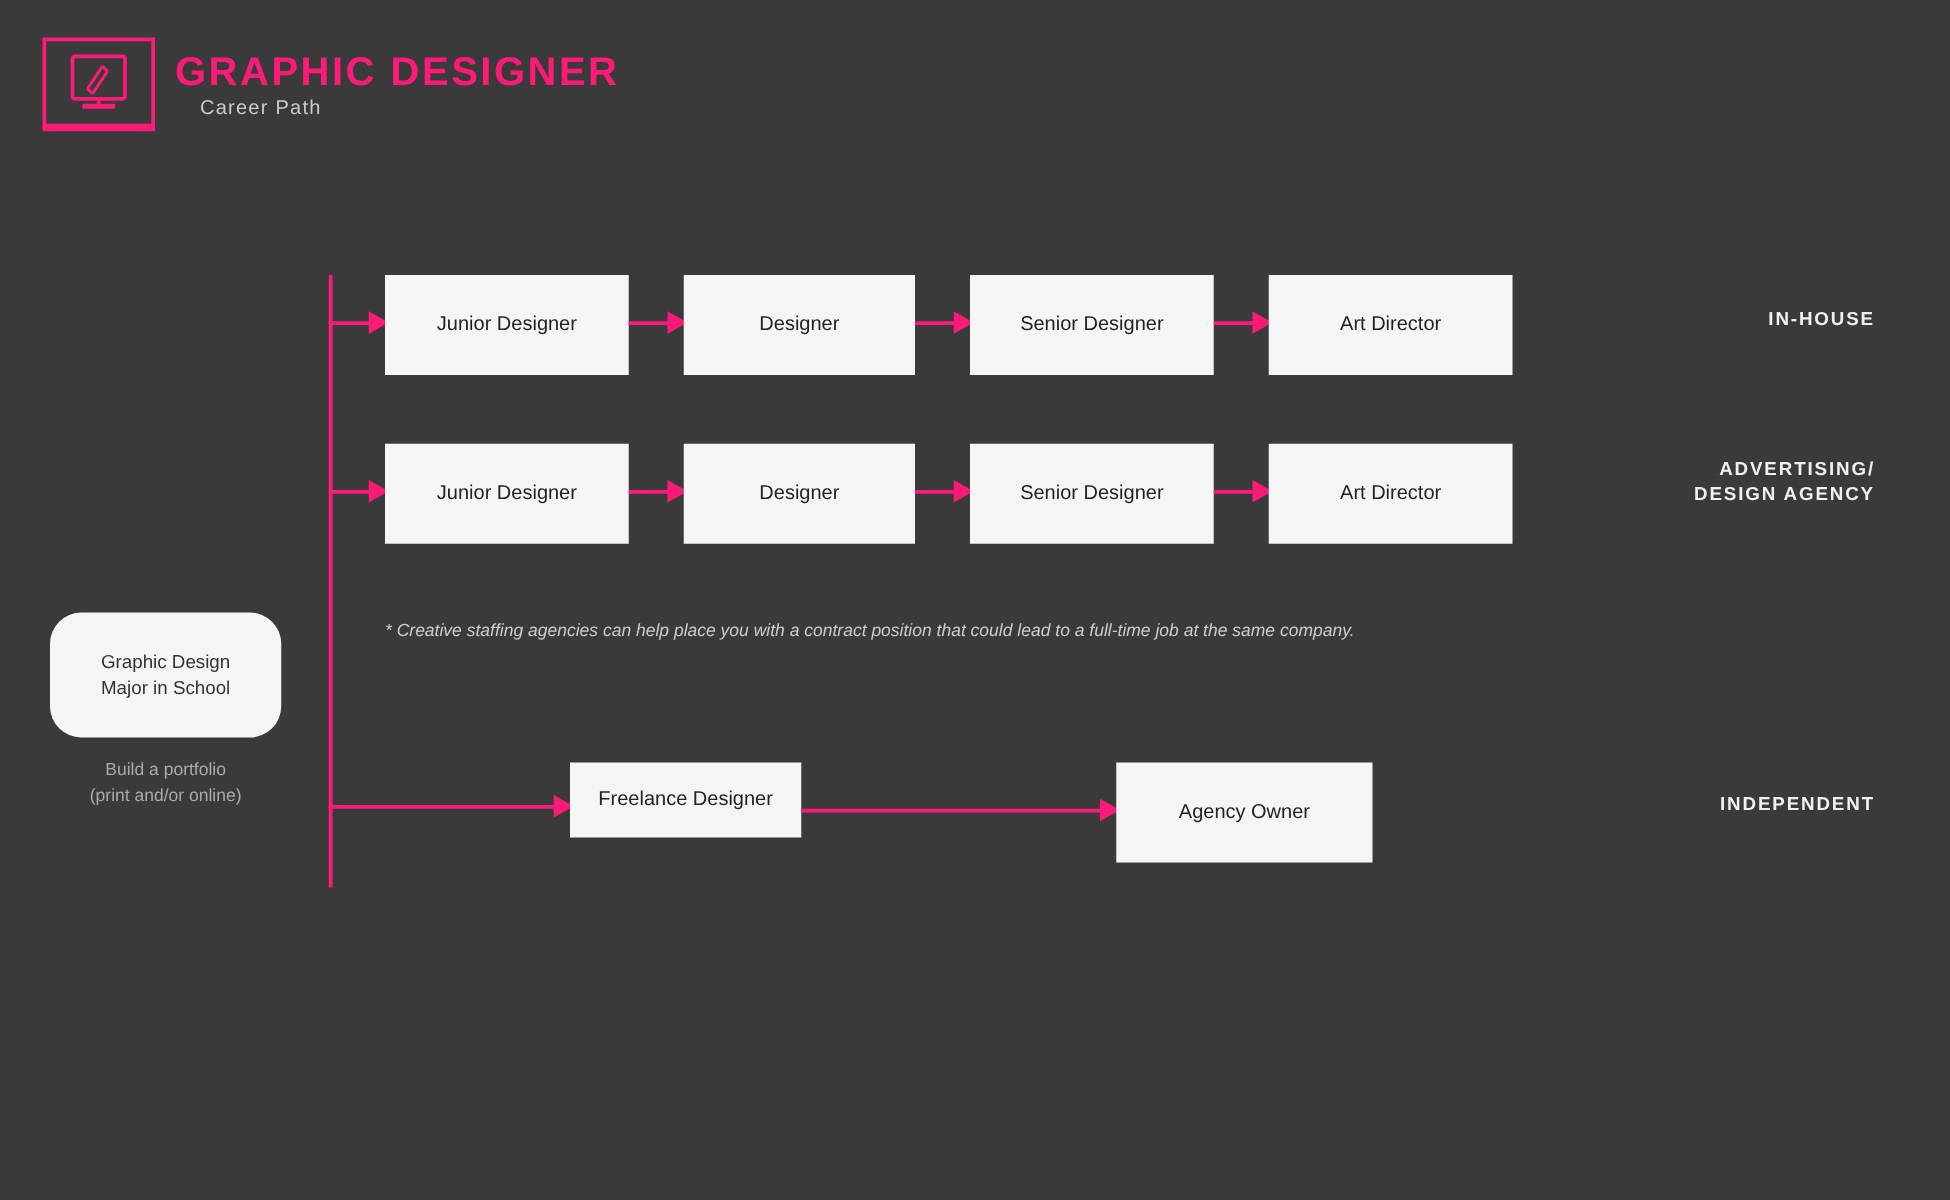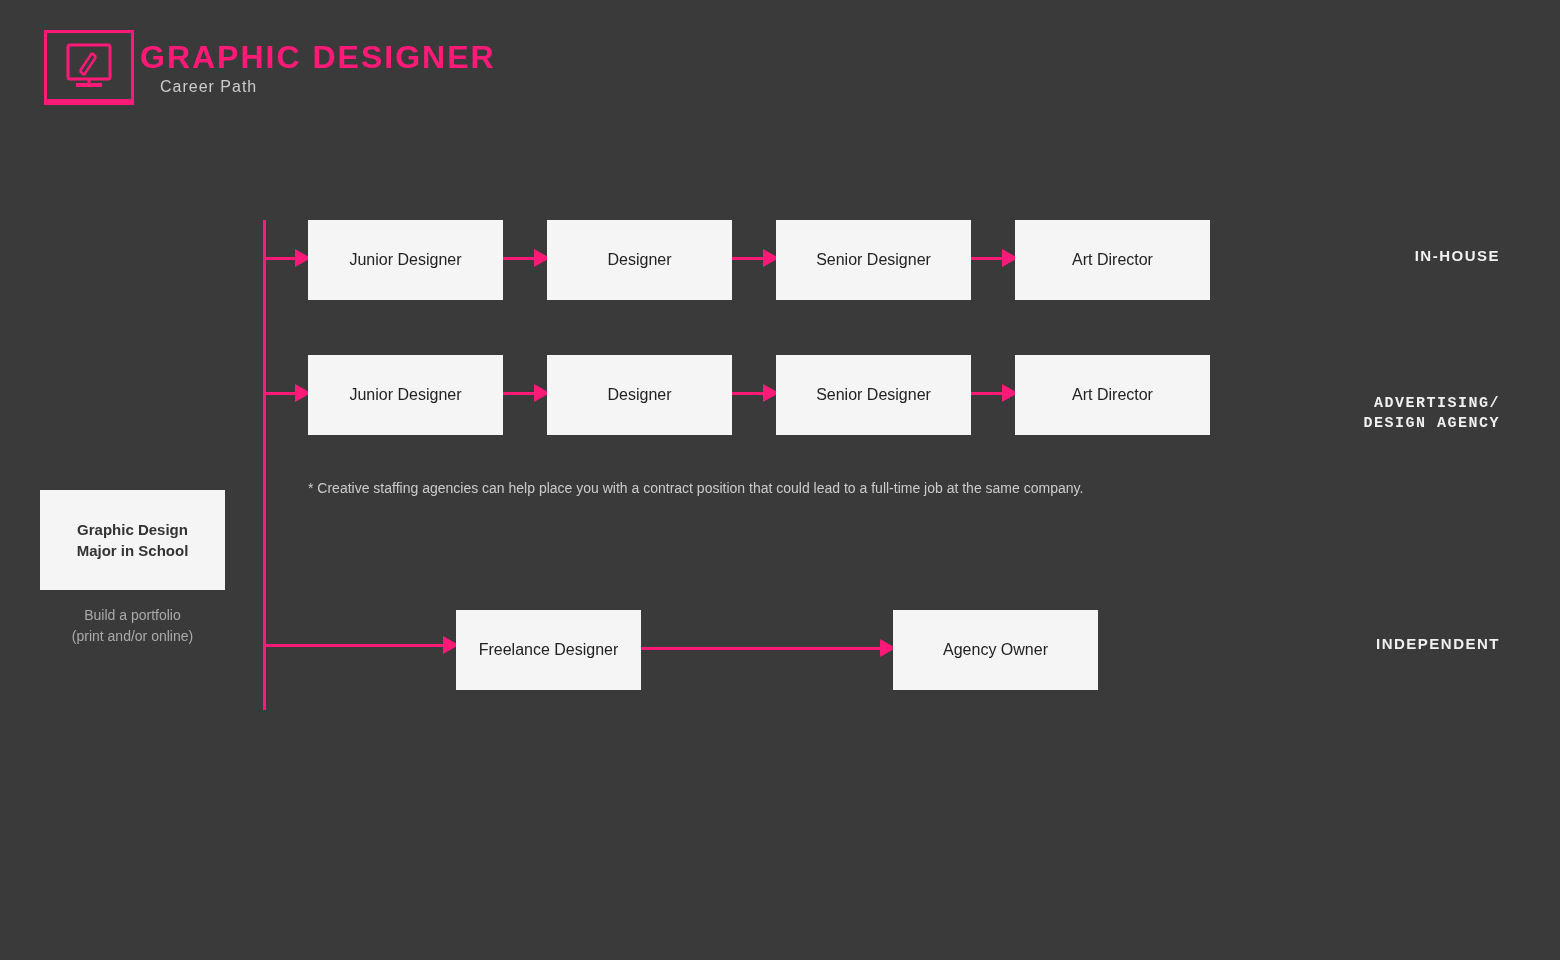--- a/index.html
+++ b/index.html
@@ -9,24 +9,24 @@
       width: 1560px;
       height: 960px;
       overflow: hidden;
       position: relative;
     }
 
     
     .header {
       position: absolute;
       top: 30px;
-      left: 44px;
-      display: flex;
-      align-items: center;
-      gap: 6px;
+      left: 34px;
+      display: flex;
+      align-items: center;
+      gap: 16px;
     }
     .logo-box {
       width: 90px;
       height: 75px;
       background: #3a3a3a;
       border: 3px solid #ff1a77;
       border-bottom: 6px solid #ff1a77;
       display: flex;
       align-items: center;
       justify-content: center;
@@ -79,22 +79,23 @@
     
     .start-box {
       position: absolute;
       background: #f5f5f5;
       display: flex;
       align-items: center;
       justify-content: center;
       text-align: center;
       font-size: 16px;
       color: #333;
-      font-weight: 700;
+      font-weight: 400;
       line-height: 1.4;
+      border-radius: 25px;
     }
     .arrow-head {
       width: 0;
       height: 0;
       border-style: solid;
     }
     .arrow-head-right {
       border-width: 9px 0 9px 16px;
       border-color: transparent transparent transparent #ff1a77;
     }
@@ -241,34 +242,34 @@
 
   <div class="hline" style="left:971px; top:232px; width:35px; height:3px;"></div>
   <div style="position:absolute; left:1002px; top:224px;">
     <div class="arrow-head arrow-head-right"></div>
   </div>
 
   <div class="career-box" style="left:1015px; top:195px; width:195px; height:80px;">
     <span>Art Director</span>
   </div>
 
-  <div class="track-label" style="right:60px; top:234px; line-height:1.35;font-family:Liberation Mono, monospace;">
+  <div class="track-label" style="right:60px; top:206px; line-height:1.35;">
     <span>ADVERTISING/<br>DESIGN AGENCY</span>
   </div>
 
-  <div class="note-text" style="left:308px; top:320px; right:200px;">
+  <div class="note-text" style="left:308px; top:336px; right:200px;font-style:italic;">
     <span>* Creative staffing agencies can help place you with a contract position that could lead to a full-time job at the same company.</span>
   </div>
 
   <div class="hline" style="left:263px; top:484px; width:185px; height:3px;"></div>
   <div style="position:absolute; left:443px; top:476px;">
     <div class="arrow-head arrow-head-right"></div>
   </div>
 
-  <div class="career-box" style="left:456px; top:450px; width:185px; height:80px;">
+  <div class="career-box" style="left:456px; top:450px; width:185px; height:60px;">
     <span>Freelance Designer</span>
   </div>
 
   <div class="hline" style="left:641px; top:487px; width:244px; height:3px;"></div>
   <div style="position:absolute; left:880px; top:479px;">
     <div class="arrow-head arrow-head-right"></div>
   </div>
 
   <div class="career-box" style="left:893px; top:450px; width:205px; height:80px;">
     <span>Agency Owner</span>

